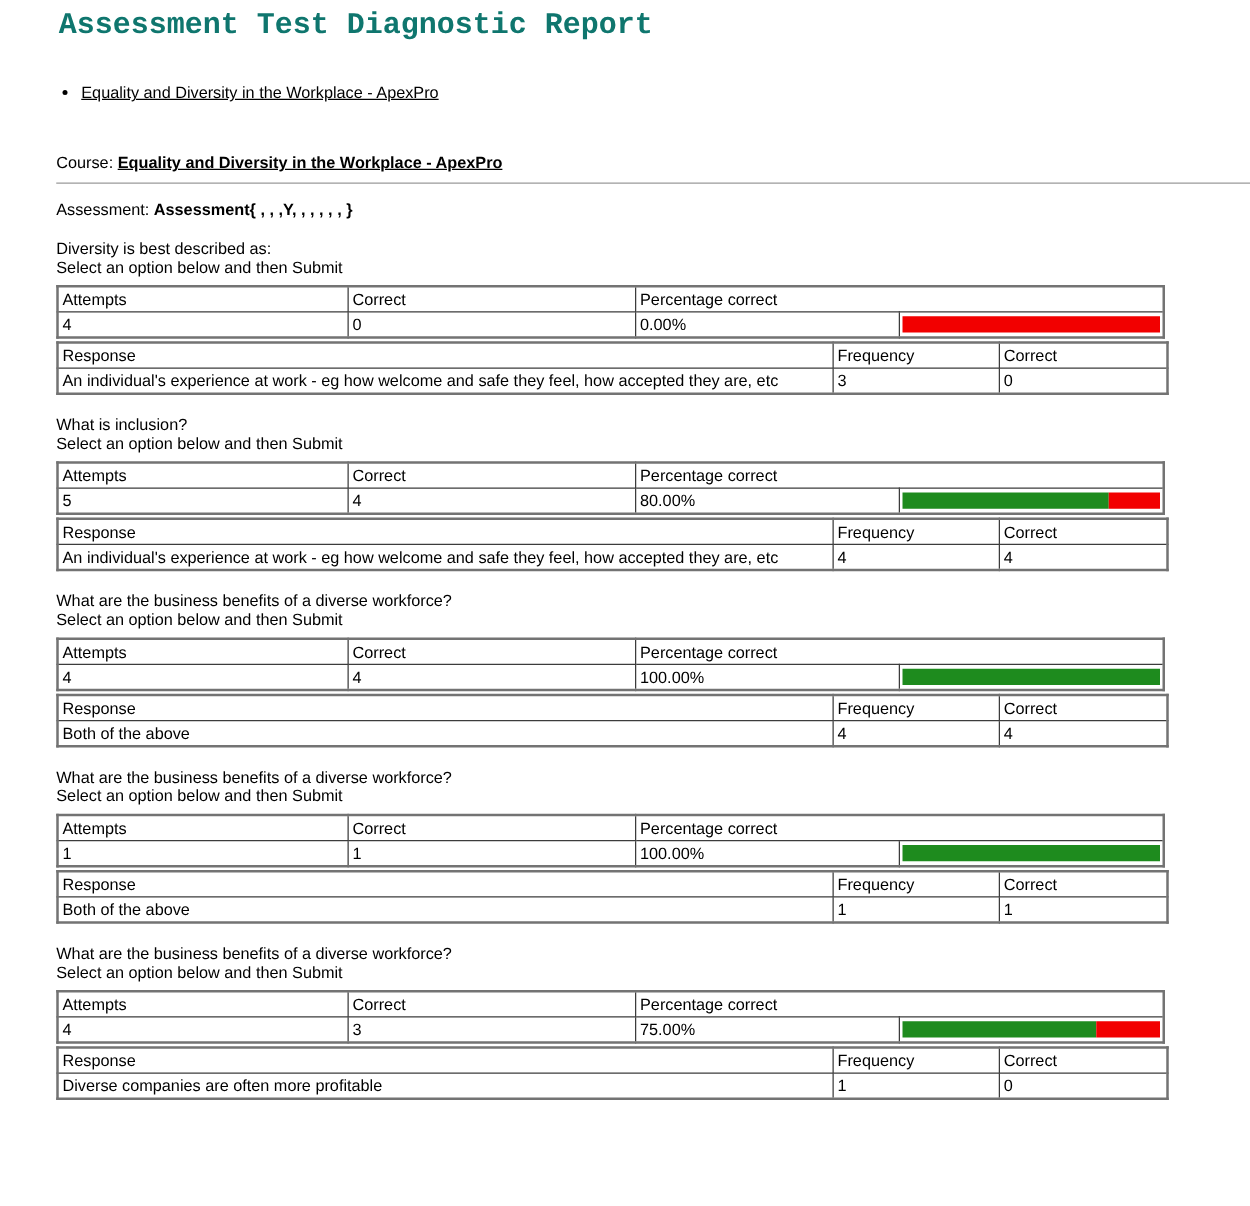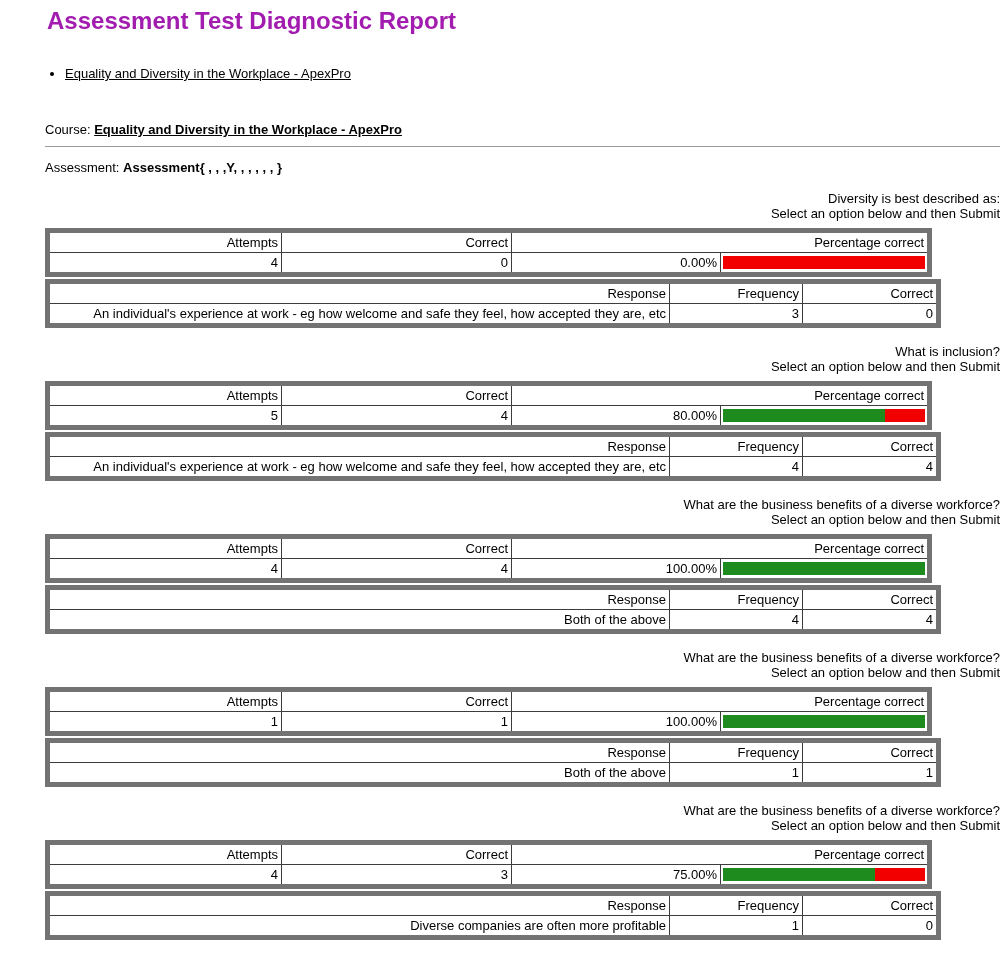--- a/index.html
+++ b/index.html
@@ -13,39 +13,39 @@
   .course-line a{font-weight:bold;}
   hr.rule{border:none;border-top:1px solid #9a9a9a;margin:9px 0 0 0;}
   .assessment-line{margin:13px 0 0 0;line-height:15px;}
   .assessment-line b{font-weight:bold;}
   .q-text{margin-top:16px;line-height:15px;}
   .q-instruction{line-height:15px;}
   table{border-collapse:collapse;table-layout:fixed;margin-top:7px;}
   table.stats-table{width:887px;}
   table.resp-table{width:866px;margin-top:2px;}
   td{border:1px solid #3c3c3c;padding:2px 3px;line-height:15px;height:15px;overflow:hidden;white-space:nowrap;}
-  table{border:5px solid #737373;}
+  table{border:2px solid #737373;}
   .col-attempts{width:225px;}
   .col-correct{width:223px;}
   .col-pctval{width:217px;}
   .col-bar{width:222px;}
   .col-resp{width:613px;}
   .col-freq{width:126px;}
   .col-corr{width:127px;}
   .bar-cell{padding:2px;}
   .bar{display:flex;height:13px;width:100%;}
   .bar-green{background:#1e8b1e;height:100%;}
   .bar-red{background:#f20000;height:100%;}
-  .question-block{margin-bottom:4px;text-align:right;}
+  .question-block{margin-bottom:4px;}
 </style>
 </head>
 <body>
 
 <div class="page">
-  <h1 style="color: #a21caf;">Assessment Test Diagnostic Report</h1>
+  <h1 style="color: #0f766e; font-family: Liberation Mono, monospace;">Assessment Test Diagnostic Report</h1>
 
   <ul class="course-list">
     <li><a class="link">Equality and Diversity in the Workplace - ApexPro</a></li>
   </ul>
 
   <p class="course-line"><span>Course:</span> <a class="link">Equality and Diversity in the Workplace - ApexPro</a></p>
 
   <hr class="rule">
 
   <p class="assessment-line"><span>Assessment:</span> <b>Assessment{ , , ,Y, , , , , , }</b></p>

